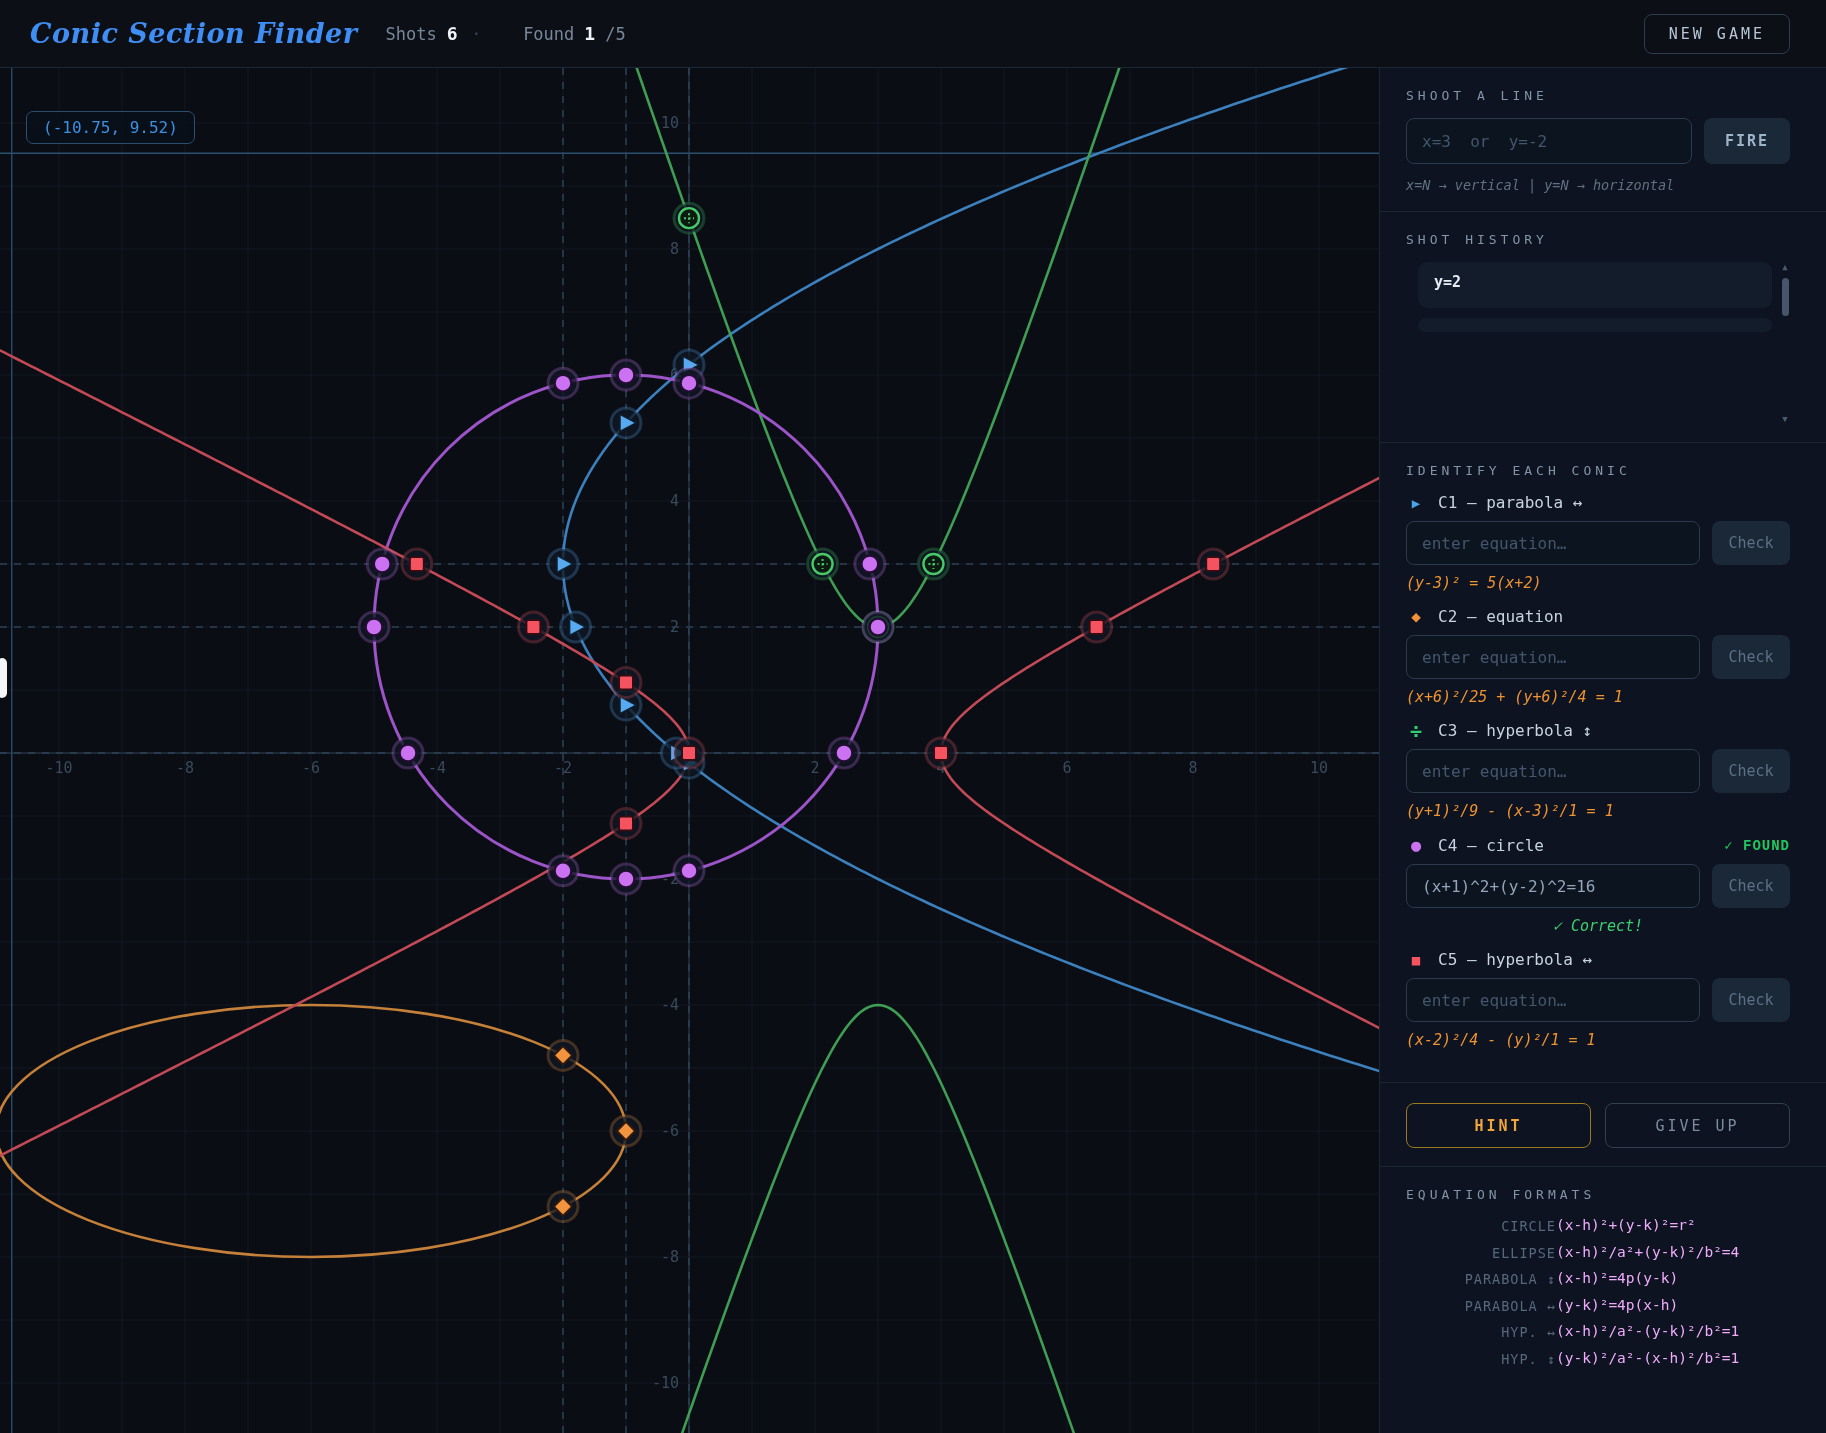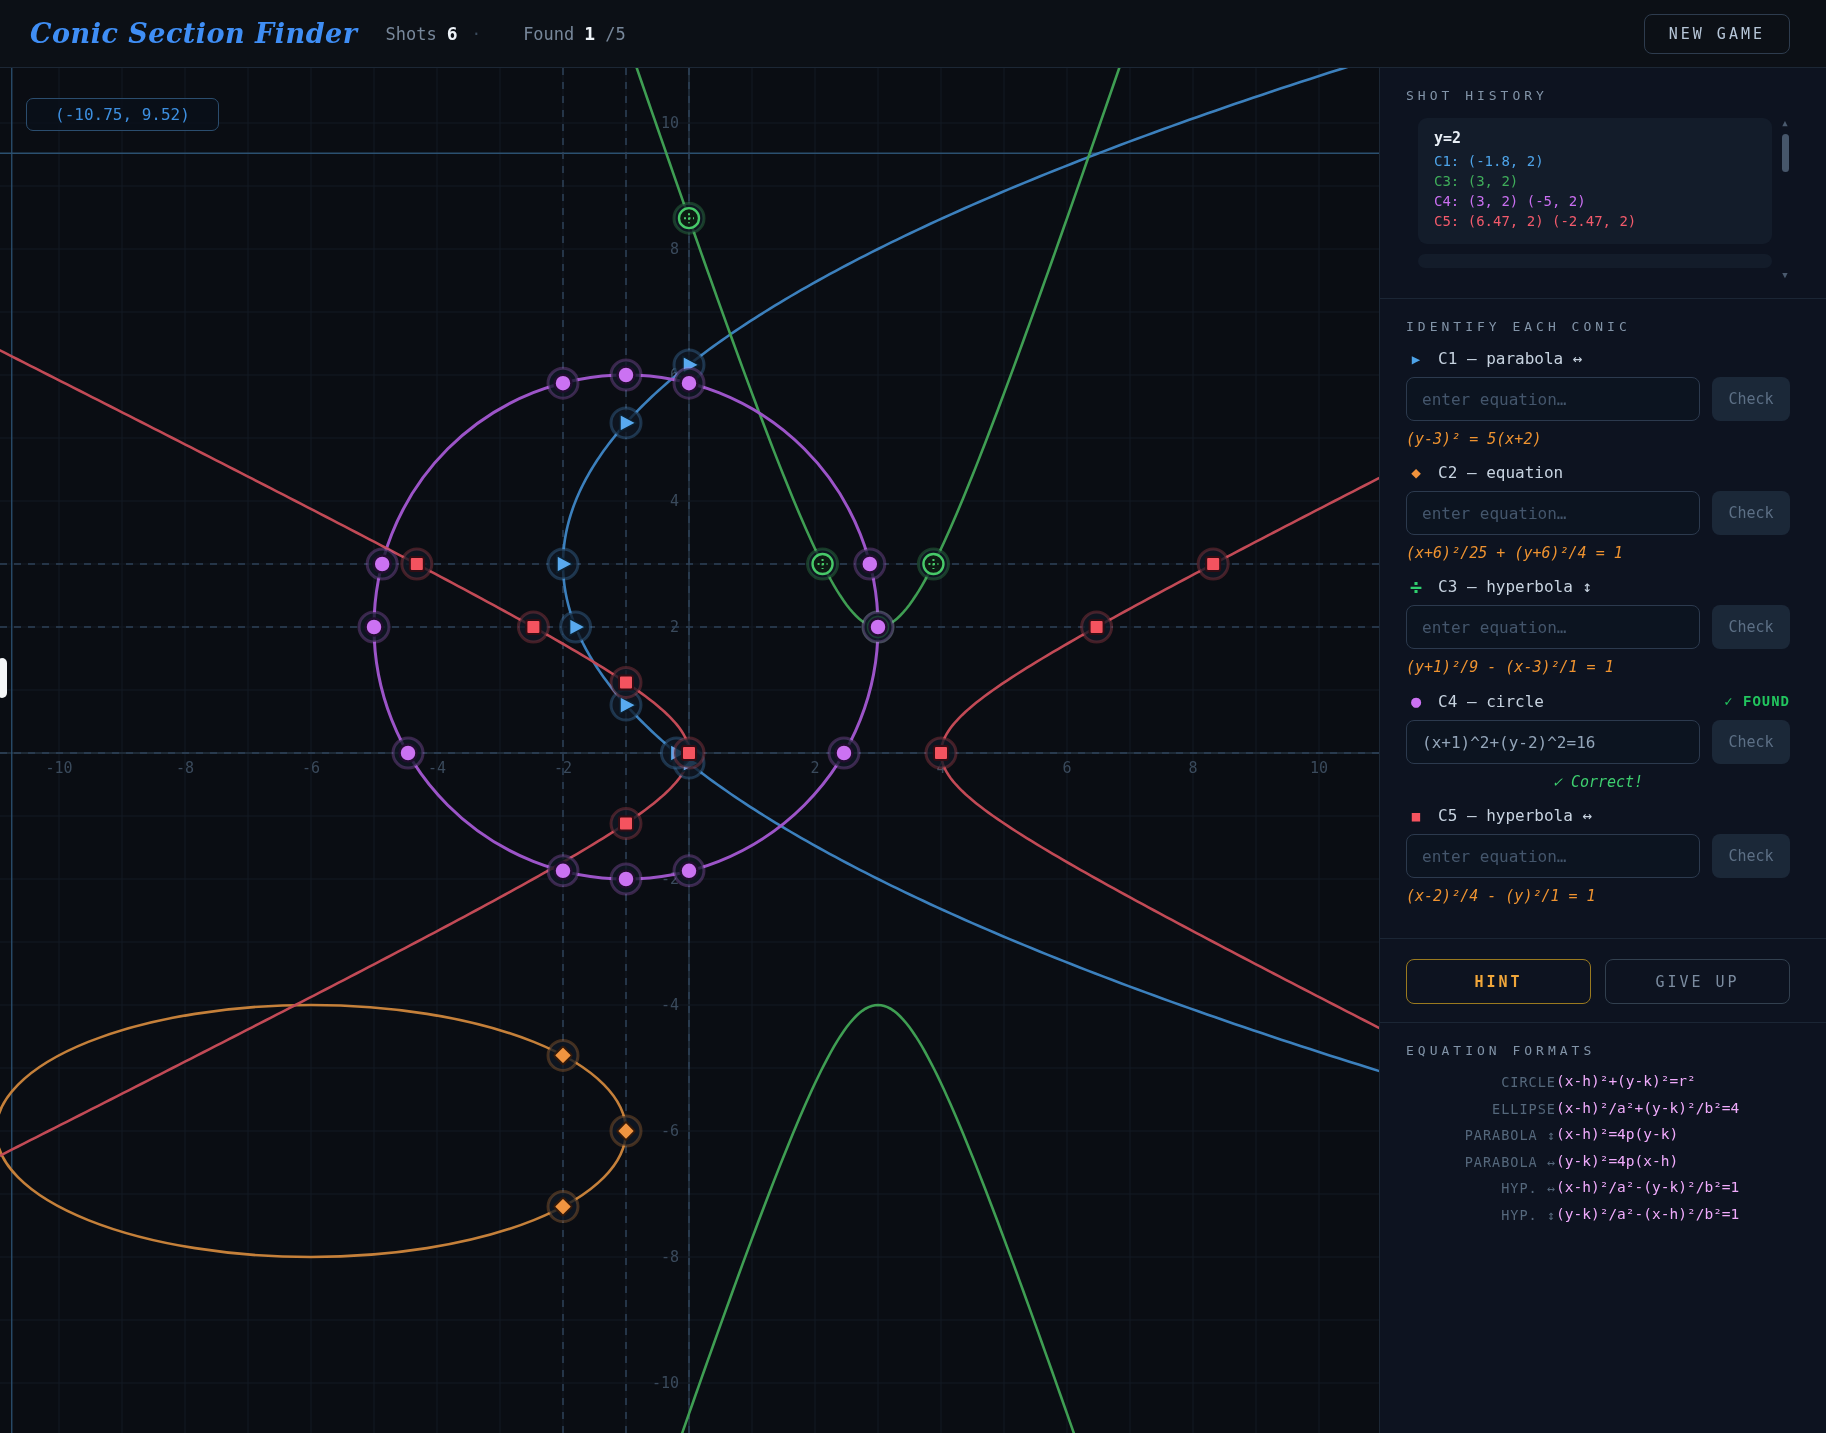--- a/index.html
+++ b/index.html
@@ -19,21 +19,21 @@
   .stat-dim { color:#77879a; font-size:17px; }
   .header-dot { color:#3a4a5c; font-size:16px; margin:0 14px; }
   .new-game-btn { position:absolute; right:36px; top:14px; height:40px; padding:0 24px;
     background:transparent; border:1px solid #2e3c4e; border-radius:8px;
     color:#b6c6d8; font-size:15px; letter-spacing:3px;
     font-family:inherit; display:flex; align-items:center; cursor:pointer; }
 
   
   .canvas-wrap { position:absolute; left:0; top:68px; width:1379px; height:1365px;
     background:#0a0d13; overflow:hidden; }
-  .coord-badge { position:absolute; left:26px; top:30px; padding:6px 28px;
+  .coord-badge { position:absolute; left:26px; top:43px; padding:6px 16px;
     border:1px solid #2b4d6e; border-radius:7px; background:rgba(9,16,26,0.85);
     color:#3d8fe0; font-size:16px; z-index:5; }
   .edge-pill { position:absolute; left:-3px; top:590px; width:10px; height:40px;
     background:#f4f6f8; border-radius:7px; z-index:6; }
 
   
   .sidebar { position:absolute; left:1379px; top:68px; width:447px; height:1365px;
     background:#0d1320; border-left:1px solid #1c2735; overflow:hidden; }
   .section { padding:20px 36px 18px 26px; }
   .section + .section { border-top:1px solid #1b2635; }
@@ -267,32 +267,34 @@
       <rect x="682" y="678" width="14" height="14" rx="2" fill="#f4535f" stroke="#330d14" stroke-width="2"></rect>
       <circle cx="941" cy="685" r="15" fill="rgba(16,24,36,0.78)" stroke="#f4535f" stroke-opacity="0.25" stroke-width="3"></circle>
       <rect x="934" y="678" width="14" height="14" rx="2" fill="#f4535f" stroke="#330d14" stroke-width="2"></rect>
     </svg>
   <div class="coord-badge">(-10.75, 9.52)</div>
   <div class="edge-pill"></div>
 </div>
 
 <div class="sidebar">
 
+  <div class="section">
+    <div class="sec-header">SHOOT A LINE</div>
+    <div class="shoot-row">
+      <input class="text-input" placeholder="x=3  or  y=-2" style="">
+      <button class="fire-btn">FIRE</button>
+    </div>
+    <div class="shoot-hint">x=N → vertical  |  y=N → horizontal</div>
+  </div>
 
   <div class="section">
     <div class="sec-header">SHOT HISTORY</div>
     <div class="hist-scroll">
       <div class="hist-card">
         <div class="hist-card-title">y=2</div>
-        <div id="hist-lines">
-            <div class="hist-line" style="color: rgb(77, 163, 232);">C1: (-1.8, 2)</div>
-            <div class="hist-line" style="color: rgb(63, 174, 90);">C3: (3, 2)</div>
-            <div class="hist-line" style="color: rgb(201, 110, 240);">C4: (3, 2) (-5, 2)</div>
-            <div class="hist-line" style="color: rgb(242, 90, 107);">C5: (6.47, 2) (-2.47, 2)</div>
-          </div>
       </div>
       <div class="hist-card-stub"></div>
       <div class="scrollbar">
         <div class="sb-arrow">▲</div>
         <div class="sb-thumb"></div>
         <div class="sb-spacer"></div>
         <div class="sb-arrow">▼</div>
       </div>
     </div>
   </div>

